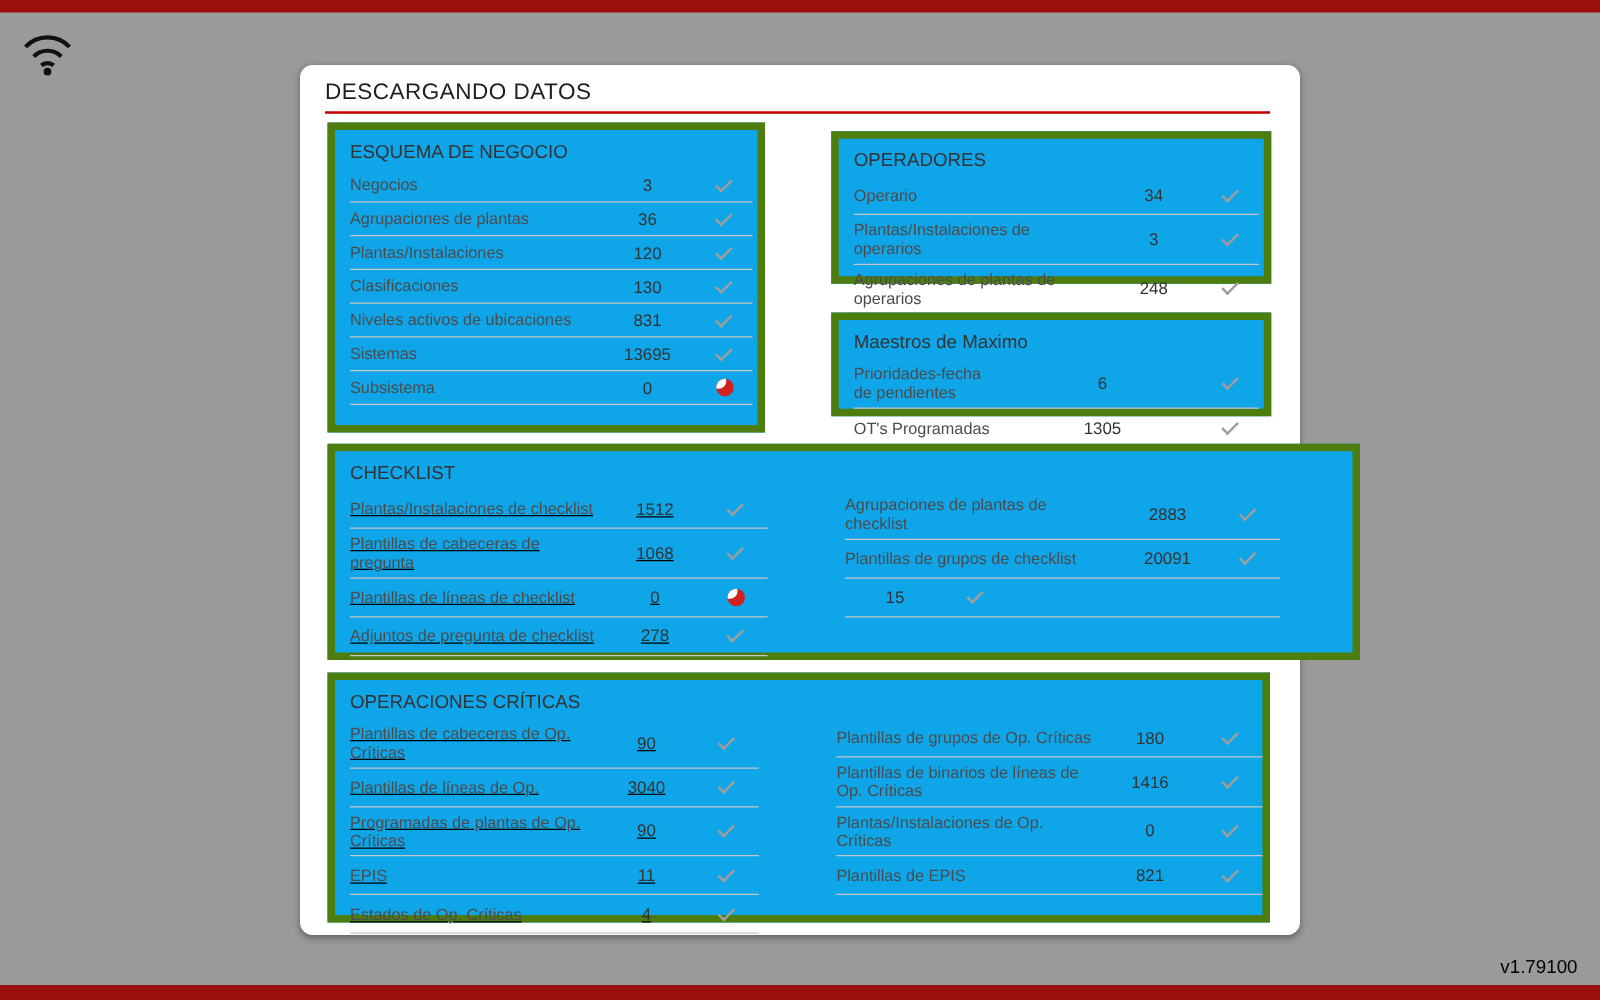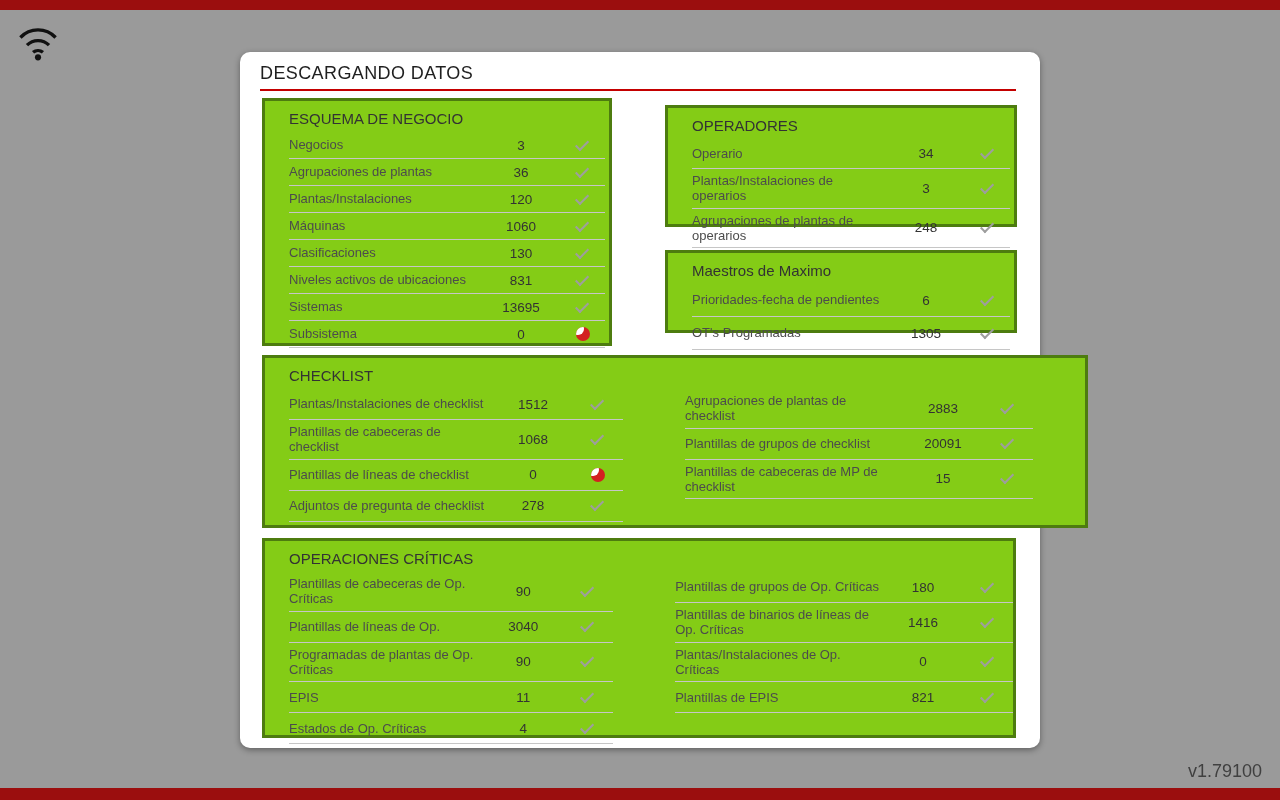--- a/index.html
+++ b/index.html
@@ -16,55 +16,55 @@
   .bar-top{position:absolute;left:0;top:0;width:100%;height:10px;background:var(--bar_red);}
   .bar-bottom{position:absolute;left:0;bottom:0;width:100%;height:12px;background:var(--bar_red);}
   .wifi{position:absolute;left:16px;top:24px;width:44px;height:38px;}
 
   .card{position:absolute;left:240px;top:52px;width:800px;height:696px;background:#ffffff;
         box-shadow:0 2px 6px rgba(0,0,0,.38);border-radius:10px;}
   .card-title{position:absolute;left:20px;top:11px;font-size:18px;color:#1f1f1f;
         letter-spacing:.4px;font-weight:500;}
   .title-rule{position:absolute;left:20px;top:37px;width:756px;height:2px;background:var(--accent_red);}
 
-  .box{position:absolute;background:#84cc16;border:3px solid #4d7c0f;padding-left:12px;}
+  .box{position:absolute;background:#0ea5e9;border:6px solid #4d7c0f;}
   .box-title{font-size:15px;color:#333;padding:9px 12px 5px;}
 
   .rows{margin:0 4px 0 12px;}
   .row{display:flex;align-items:center;border-bottom:1px solid #c6c6c6;min-height:27px;}
   .row .label{flex:1;font-size:13px;color:#4c4c4c;line-height:1.18;padding:4px 4px 4px 0;}
   .row .value{width:80px;text-align:center;font-size:13.5px;color:#333;}
   .row .status{width:44px;display:flex;justify-content:center;align-items:center;}
 
   .box-esquema{left:22px;top:46px;width:350px;height:248px;}
   .box-operadores{left:425px;top:53px;width:352px;height:122px;}
   .box-maestros{left:425px;top:198px;width:352px;height:83px;}
   .box-checklist{left:22px;top:303px;width:826px;height:173px;}
   .box-criticas{left:22px;top:486px;width:754px;height:200px;}
 
   .box-operadores .row{min-height:30px;}
-  .box-maestros .row{min-height:33px;}
+  .box-maestros .row{min-height:33px;gap:41px;}
   .box-checklist .row,.box-criticas .row{min-height:31px;}
 
   .cols{display:flex;align-items:flex-start;}
-  .col-a{width:334px;margin-left:12px;}
+  .col-a{width:334px;margin-left:12px;text-decoration:underline;}
   .col-b{width:348px;margin-left:62px;}
   .cols .row .status{width:50px;}
 
   
   .ic-check{display:none;width:13px;height:7px;border-left:2px solid var(--check_gray);
             border-bottom:2px solid var(--check_gray);transform:rotate(-45deg) translateY(-2px);}
   .ic-spin{display:none;position:relative;width:14px;height:14px;border-radius:50%;
            background:var(--spinner_red);overflow:hidden;}
   .ic-spin::after{content:"";position:absolute;width:12px;height:12px;border-radius:50%;
            background:#fff;top:-4px;left:-4px;}
   .status.status-done .ic-check{display:inline-block;}
   .status.status-loading .ic-spin{display:inline-block;}
 
-  .version{position:absolute;right:18px;bottom:18px;font-size:18px;color:#404040;}
+  .version{position:absolute;right:18px;bottom:18px;font-size:15px;color:#000000;}
 </style>
 </head>
 <body>
 
 <div class="screen">
   <div class="bar-top"></div>
   <div class="bar-bottom"></div>
 
   <svg class="wifi" viewBox="0 0 40 34">
     <g fill="none" stroke="#111" stroke-width="3">
@@ -97,27 +97,20 @@
             </span>
         </div>
         <div class="row">
           <span class="label">Plantas/Instalaciones</span>
           <span class="value">120</span>
           <span class="status status-done">
               <span class="ic-check"></span>
             </span>
         </div>
         <div class="row">
-          <span class="label">Máquinas</span>
-          <span class="value">1060</span>
-          <span class="status status-done">
-              <span class="ic-check"></span>
-            </span>
-        </div>
-        <div class="row">
           <span class="label">Clasificaciones</span>
           <span class="value">130</span>
           <span class="status status-done">
               <span class="ic-check"></span>
             </span>
         </div>
         <div class="row">
           <span class="label">Niveles activos de ubicaciones</span>
           <span class="value">831</span>
           <span class="status status-done">
@@ -193,21 +186,21 @@
       <div class="cols">
         <div class="col-a">
           <div class="row">
             <span class="label">Plantas/Instalaciones de checklist</span>
             <span class="value">1512</span>
             <span class="status status-done">
                 <span class="ic-check"></span>
               </span>
           </div>
           <div class="row">
-            <span class="label">Plantillas de cabeceras de checklist</span>
+            <span class="label">Plantillas de cabeceras de pregunta</span>
             <span class="value">1068</span>
             <span class="status status-done">
                 <span class="ic-check"></span>
               </span>
           </div>
           <div class="row">
             <span class="label">Plantillas de líneas de checklist</span>
             <span class="value">0</span>
             <span class="status status-loading">
                 <span class="ic-spin"></span>
@@ -230,21 +223,20 @@
               </span>
           </div>
           <div class="row">
             <span class="label">Plantillas de grupos de checklist</span>
             <span class="value">20091</span>
             <span class="status status-done">
                 <span class="ic-check"></span>
               </span>
           </div>
           <div class="row">
-            <span class="label">Plantillas de cabeceras de MP de checklist</span>
             <span class="value">15</span>
             <span class="status status-done">
                 <span class="ic-check"></span>
               </span>
           </div>
         </div>
       </div>
     </div>
 
     <div class="box box-criticas">

